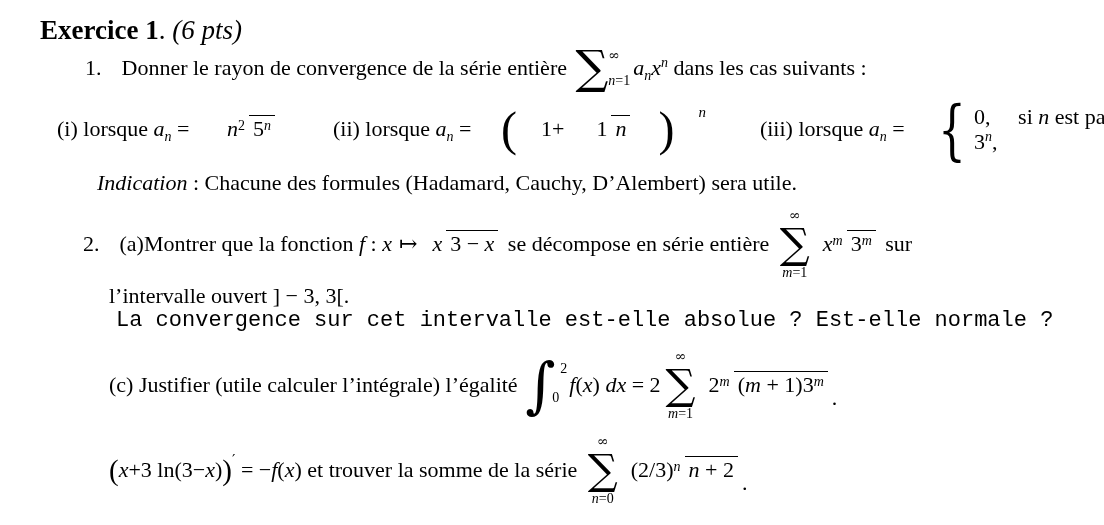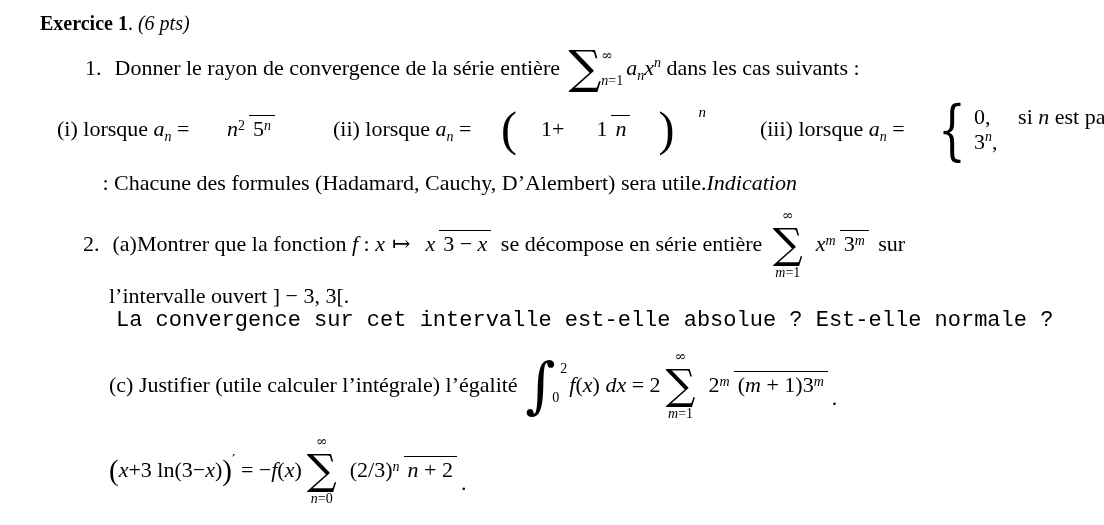--- a/index.html
+++ b/index.html
@@ -5,21 +5,21 @@
   html,body { margin:0; padding:0; background:#ffffff; }
   .page {
     position:relative; width:1104px; height:525px; background:#ffffff;
     color:#000; font-family:"Liberation Serif","DejaVu Serif",serif;
     font-size:22px; overflow:hidden;
   }
   .line { position:absolute; display:flex; align-items:center; white-space:pre; }
   .t  { white-space:pre; }
   .it { font-style:italic; }
   .bold { font-weight:bold; }
-  .hdr { font-size:20px; }
+  .hdr { font-size:27px;margin-top:7px; }
   .msym { font-family:"DejaVu Serif","DejaVu Sans",serif; }
   .sp { font-size:14px; position:relative; top:-8px; }
   .sb { font-size:14px; position:relative; top:5px; }
   
   .frac { display:inline-flex; align-items:center; margin:0 4px; }
   .num, .den { padding:0 4px; line-height:1.2; text-align:center; white-space:pre; }
   .den { border-top:1.4px solid #000; }
   .frac .sp { top:-6px; }
   
   .sumi { display:inline-flex; align-items:center; margin:0 3px; }
@@ -48,21 +48,21 @@
   .crow { display:flex; line-height:1.15; }
   .cval { min-width:44px; white-space:pre; }
   
   .bp { font-size:48px; line-height:0.85; font-weight:300; }
   .bp-sup { font-size:15px; position:relative; top:-17px; }
   .mp { font-size:29px; line-height:0.9; font-weight:300; }
   .prime { font-size:15px; position:relative; top:-10px;
            font-family:"DejaVu Serif","DejaVu Sans",serif; }
   .low { position:relative; top:13px; }
   .gap30 { margin-left:30px; }
-  .gap14 { margin-left:13px; }
+  .gap14 { margin-left:20px; }
 </style>
 </head>
 <body>
 
 <div class="page">
 
   <div class="line hdr" style="left:40px; top:8px; height:30px;">
     <span class="t bold">Exercice 1</span><span class="t">. </span><span class="t it">(6 pts)</span>
   </div>
 
@@ -104,21 +104,21 @@
           <span class="t"><span>si </span><span class="it">n</span><span> est pair</span></span>
         </span>
         <span class="crow">
           <span class="cval"><span>3</span><span class="sp it">n</span><span>,</span></span>
         </span>
       </span>
     </span>
   </div>
 
   <div class="line" style="left:97px; top:168px; height:30px;">
-    <span class="t"> : Chacune des formules (Hadamard, Cauchy, D’Alembert) sera utile.</span><span class="t it">Indication</span>
+    <span class="t it">Indication</span><span class="t"> : Chacune des formules (Hadamard, Cauchy, D’Alembert) sera utile.</span>
   </div>
 
   <div class="line" style="left:83px; top:200px; height:88px;">
     <span class="t">2.</span>
     <span class="t gap14">(a)Montrer que la fonction </span>
     <span class="t"><span class="it">f</span><span> : </span><span class="it">x</span><span class="msym"> ↦ </span></span>
     <span class="frac">
       <span class="num it">x</span>
       <span class="den"><span>3 − </span><span class="it">x</span></span>
     </span>
@@ -164,20 +164,21 @@
     </span>
     <span class="t low">.</span>
   </div>
 
   <div class="line" style="left:109px; top:422px; height:96px;">
     <span class="mp">(</span>
     <span class="t"><span class="it">x</span><span>+3 ln(3−</span><span class="it">x</span><span>)</span></span>
     <span class="mp">)</span>
     <span class="prime">′</span>
     <span class="t"><span> = −</span><span class="it">f</span><span>(</span><span class="it">x</span><span>)</span></span>
+    <span class="t"> et trouver la somme de la série </span>
     <span class="sumd">
       <span class="lim-u msym">∞</span>
       <span class="sigma">∑</span>
       <span class="lim-l"><span class="it">n</span><span>=0</span></span>
     </span>
     <span class="frac">
       <span class="num"><span>(2/3)</span><span class="sp it">n</span></span>
       <span class="den"><span class="it">n</span><span> + 2</span></span>
     </span>
     <span class="t low">.</span>

